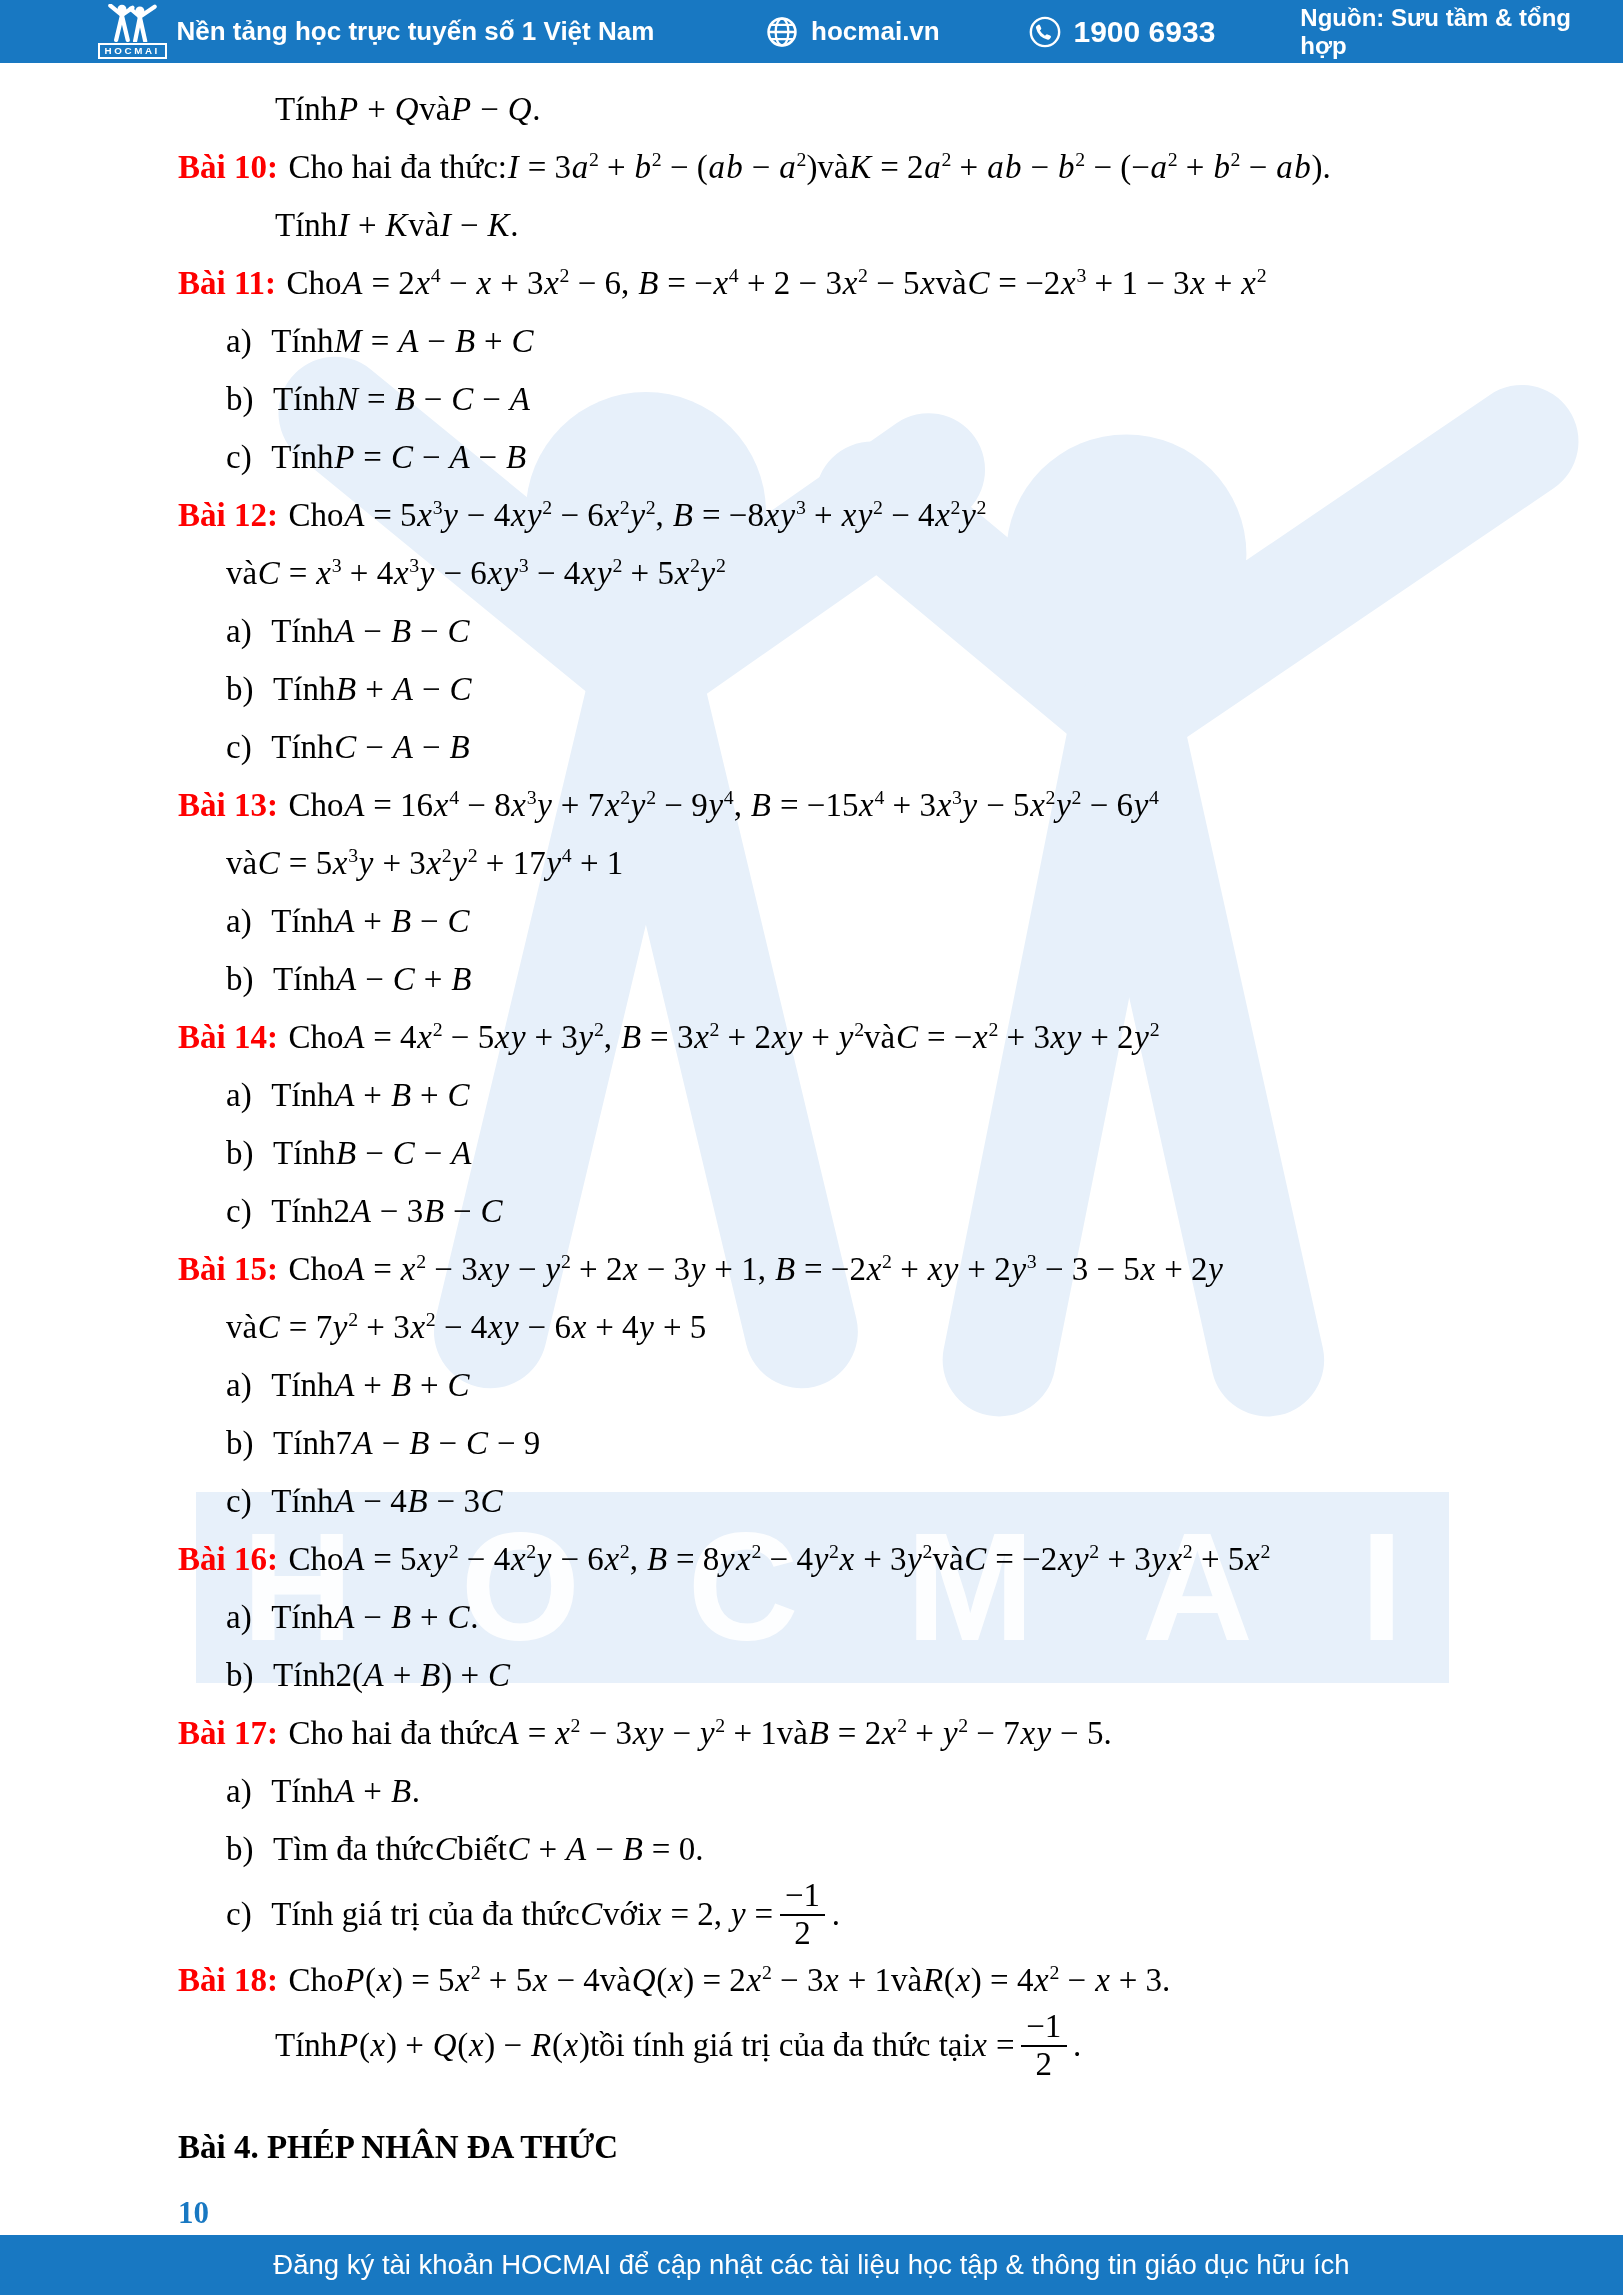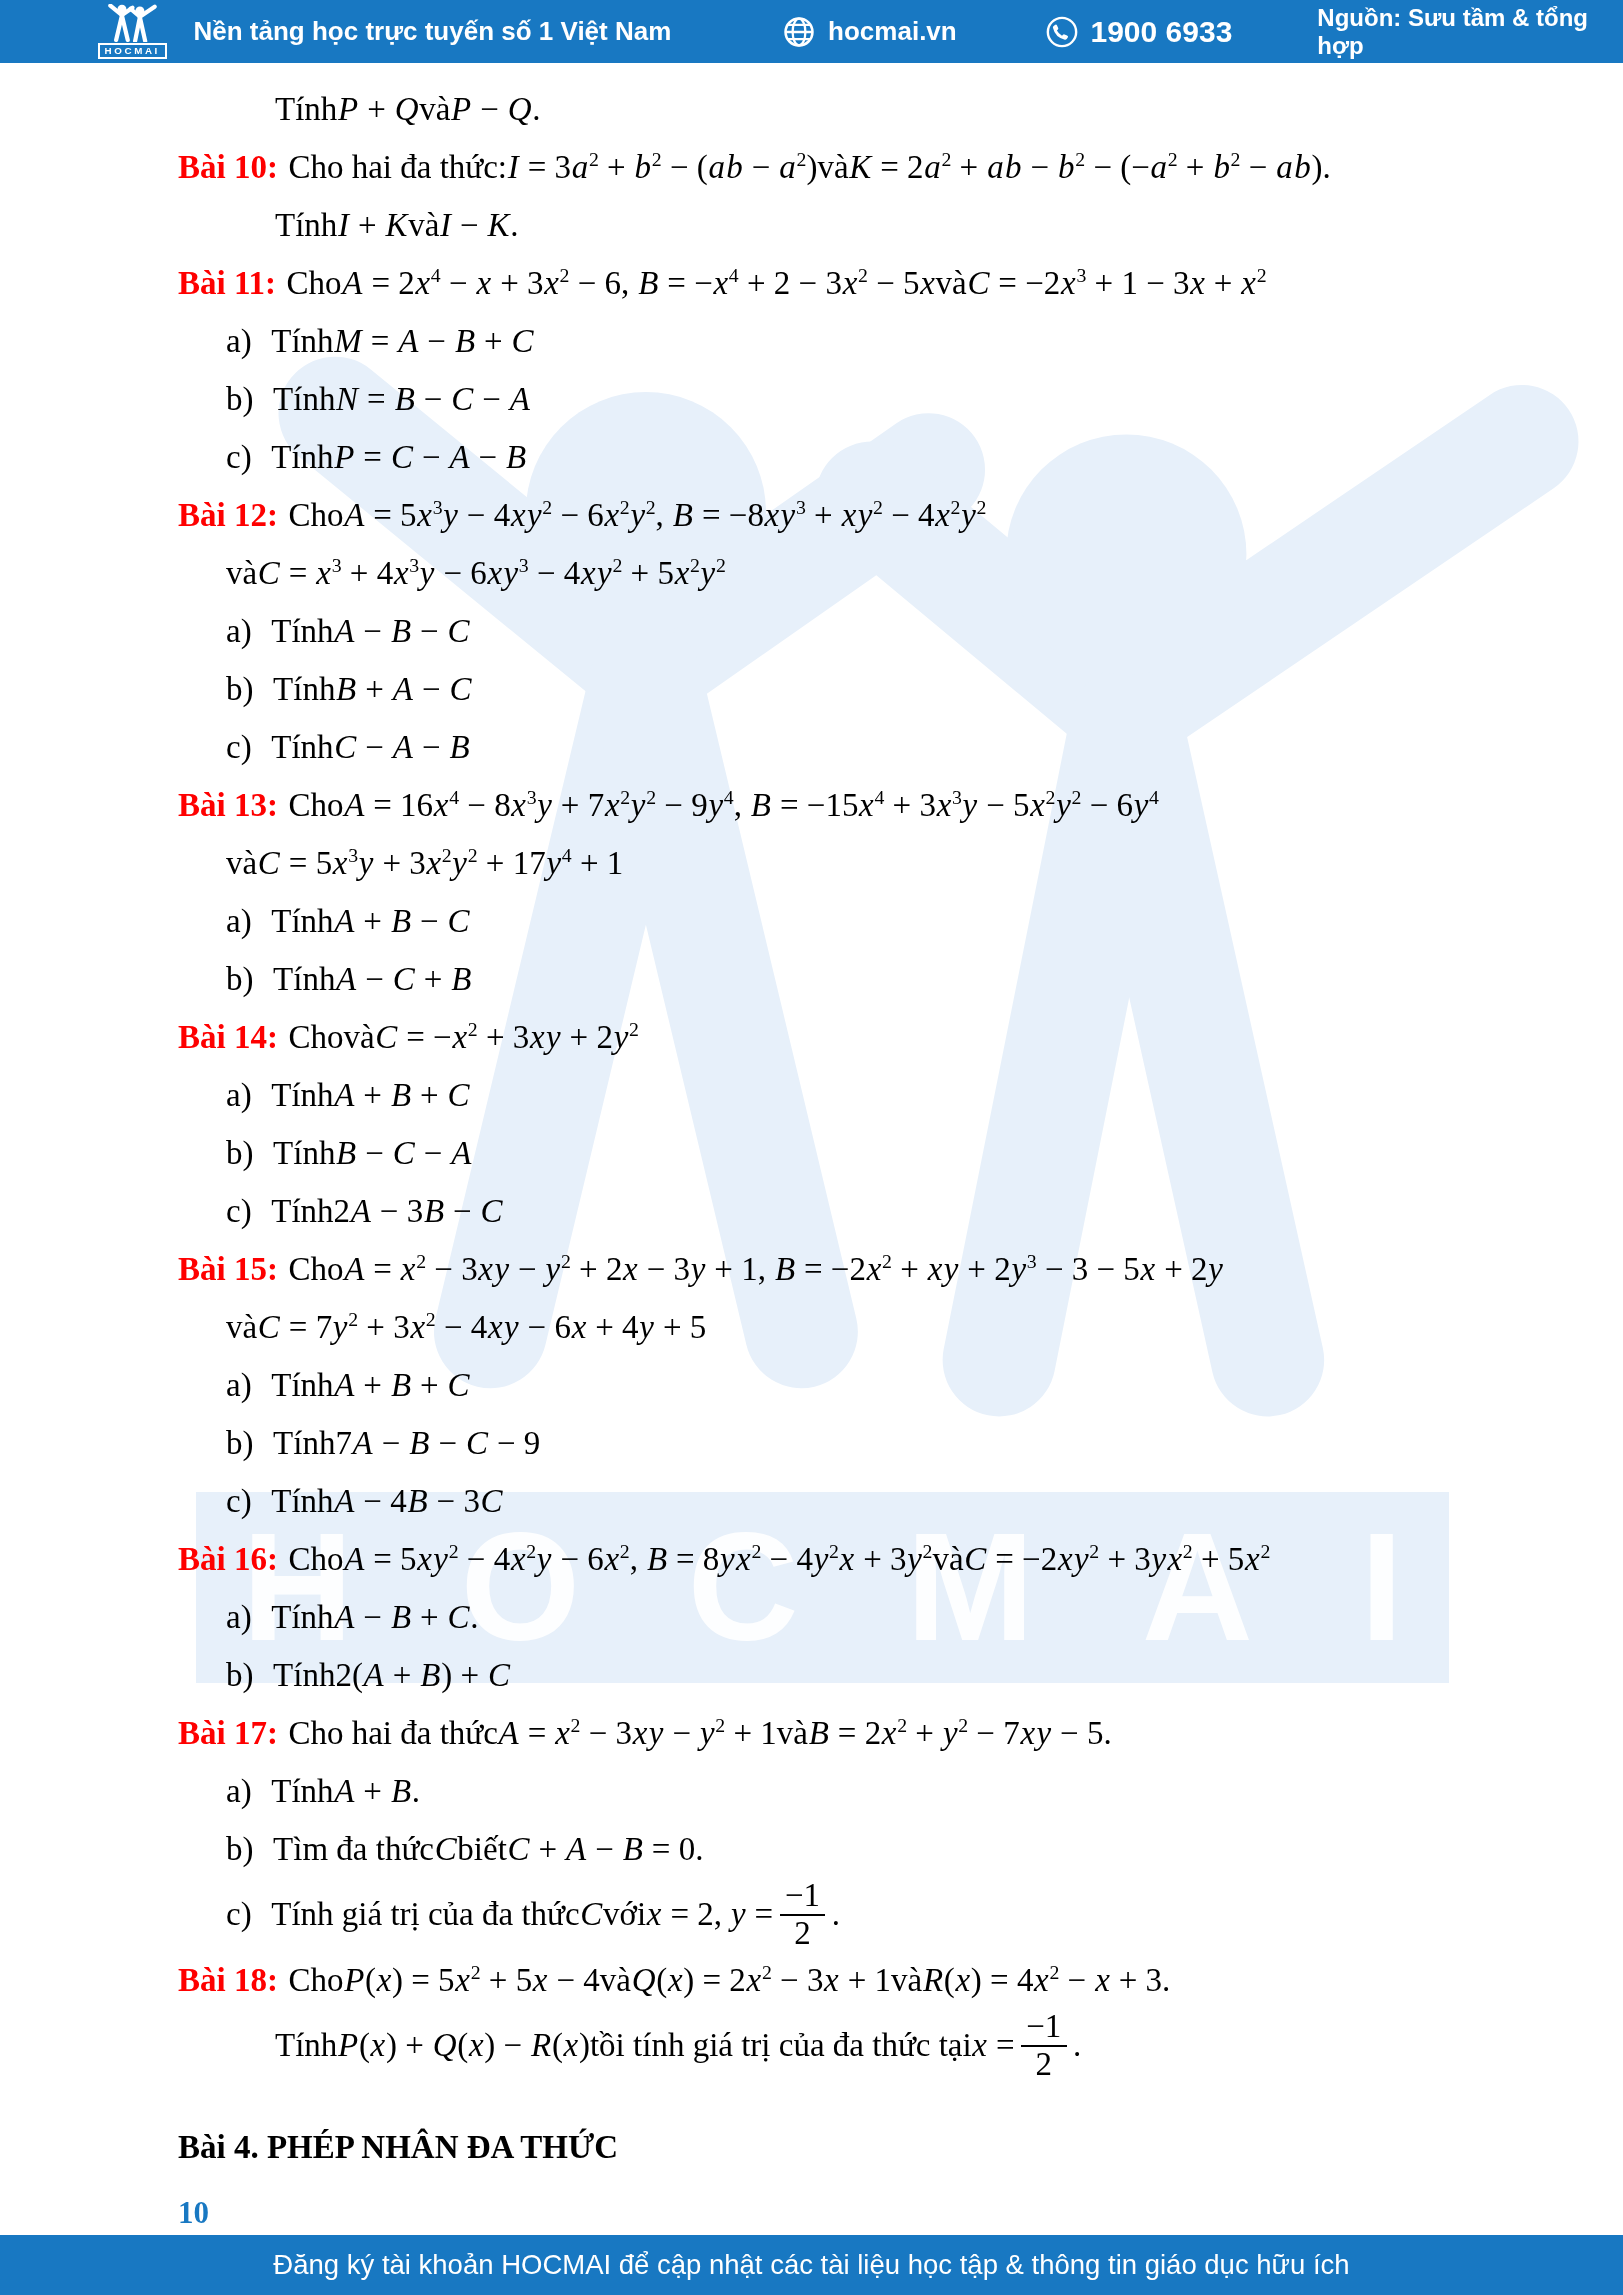--- a/index.html
+++ b/index.html
@@ -6,21 +6,21 @@
   .page{position:relative;width:1623px;height:2295px;background:#fff;overflow:hidden;
         font-family:"Liberation Serif","DejaVu Serif",serif;color:#000;}
   
   .header{position:absolute;top:0;left:0;right:0;height:63px;background:#1878c2;z-index:5;
           display:flex;align-items:center;color:#fff;
           font-family:"Liberation Sans","DejaVu Sans",sans-serif;}
   .logo{display:flex;flex-direction:column;align-items:center;margin-left:98px;}
   .logo svg{width:63px;height:38px;display:block;}
   .logo .wordmark{border:2px solid #fff;color:#fff;font-size:9.8px;font-weight:bold;
                   letter-spacing:2.6px;padding:0.7px 4.6px;line-height:1.1;margin-top:1.3px;}
-  .tagline{font-size:26px;font-weight:bold;margin-left:27px;white-space:nowrap;}
+  .tagline{font-size:26px;font-weight:bold;margin-left:10px;white-space:nowrap;}
   .hgroup{display:flex;align-items:center;white-space:nowrap;}
   .hgroup svg{width:34px;height:34px;margin-right:11.8px;}
   .website{margin-left:111px;font-size:26px;font-weight:600;}
   .phone{margin-left:88px;font-size:30px;font-weight:600;}
   .source{margin-left:85px;font-size:24px;font-weight:bold;}
   
   .wm-figure{position:absolute;left:222px;top:222px;width:1413px;height:1315px;z-index:1;color:#e7f0fa;}
   .wm-band{position:absolute;left:196px;top:1492px;width:1253px;height:191px;background:#e7f0fa;
            z-index:1;display:flex;align-items:center;justify-content:space-between;padding:0 46px;
            box-sizing:border-box;font-family:"Liberation Sans","DejaVu Sans",sans-serif;
@@ -198,20 +198,21 @@
         <span class="math"><i>A</i> + <i>B</i> − <i>C</i></span>
       </div>
       <div class="line item">
         <span class="txt">b)</span>
         <span class="txt">Tính </span>
         <span class="math"><i>A</i> − <i>C</i> + <i>B</i></span>
       </div>
       <div class="line bai">
         <span class="lbl">Bài 14:</span>
         <span class="txt">Cho </span>
+        <span class="math"><i>A</i> = 4<i>x</i><sup>2</sup> − 5<i>x</i><i>y</i> + 3<i>y</i><sup>2</sup>, <i>B</i> = 3<i>x</i><sup>2</sup> + 2<i>x</i><i>y</i> + <i>y</i><sup>2</sup></span>
         <span class="txt"> và </span>
         <span class="math"><i>C</i> = −<i>x</i><sup>2</sup> + 3<i>x</i><i>y</i> + 2<i>y</i><sup>2</sup></span>
       </div>
       <div class="line item">
         <span class="txt">a)</span>
         <span class="txt">Tính </span>
         <span class="math"><i>A</i> + <i>B</i> + <i>C</i></span>
       </div>
       <div class="line item">
         <span class="txt">b)</span>

